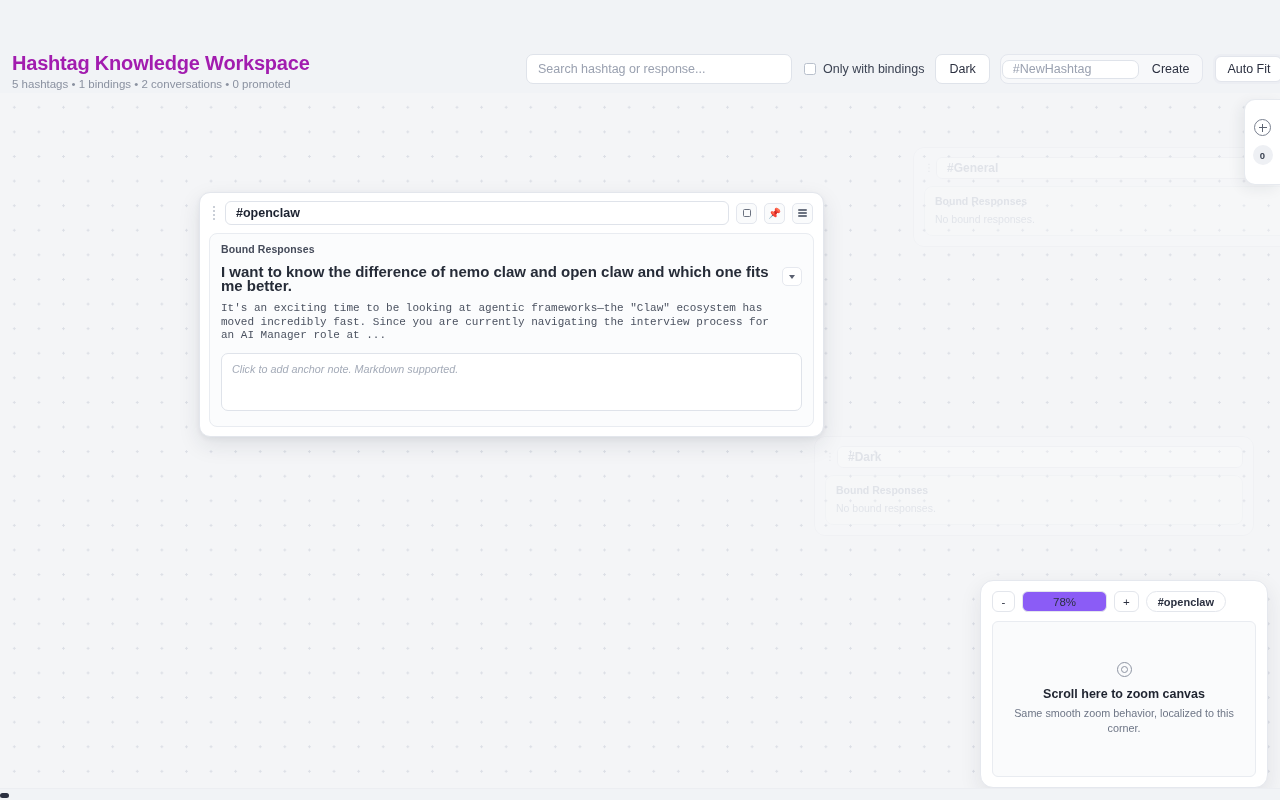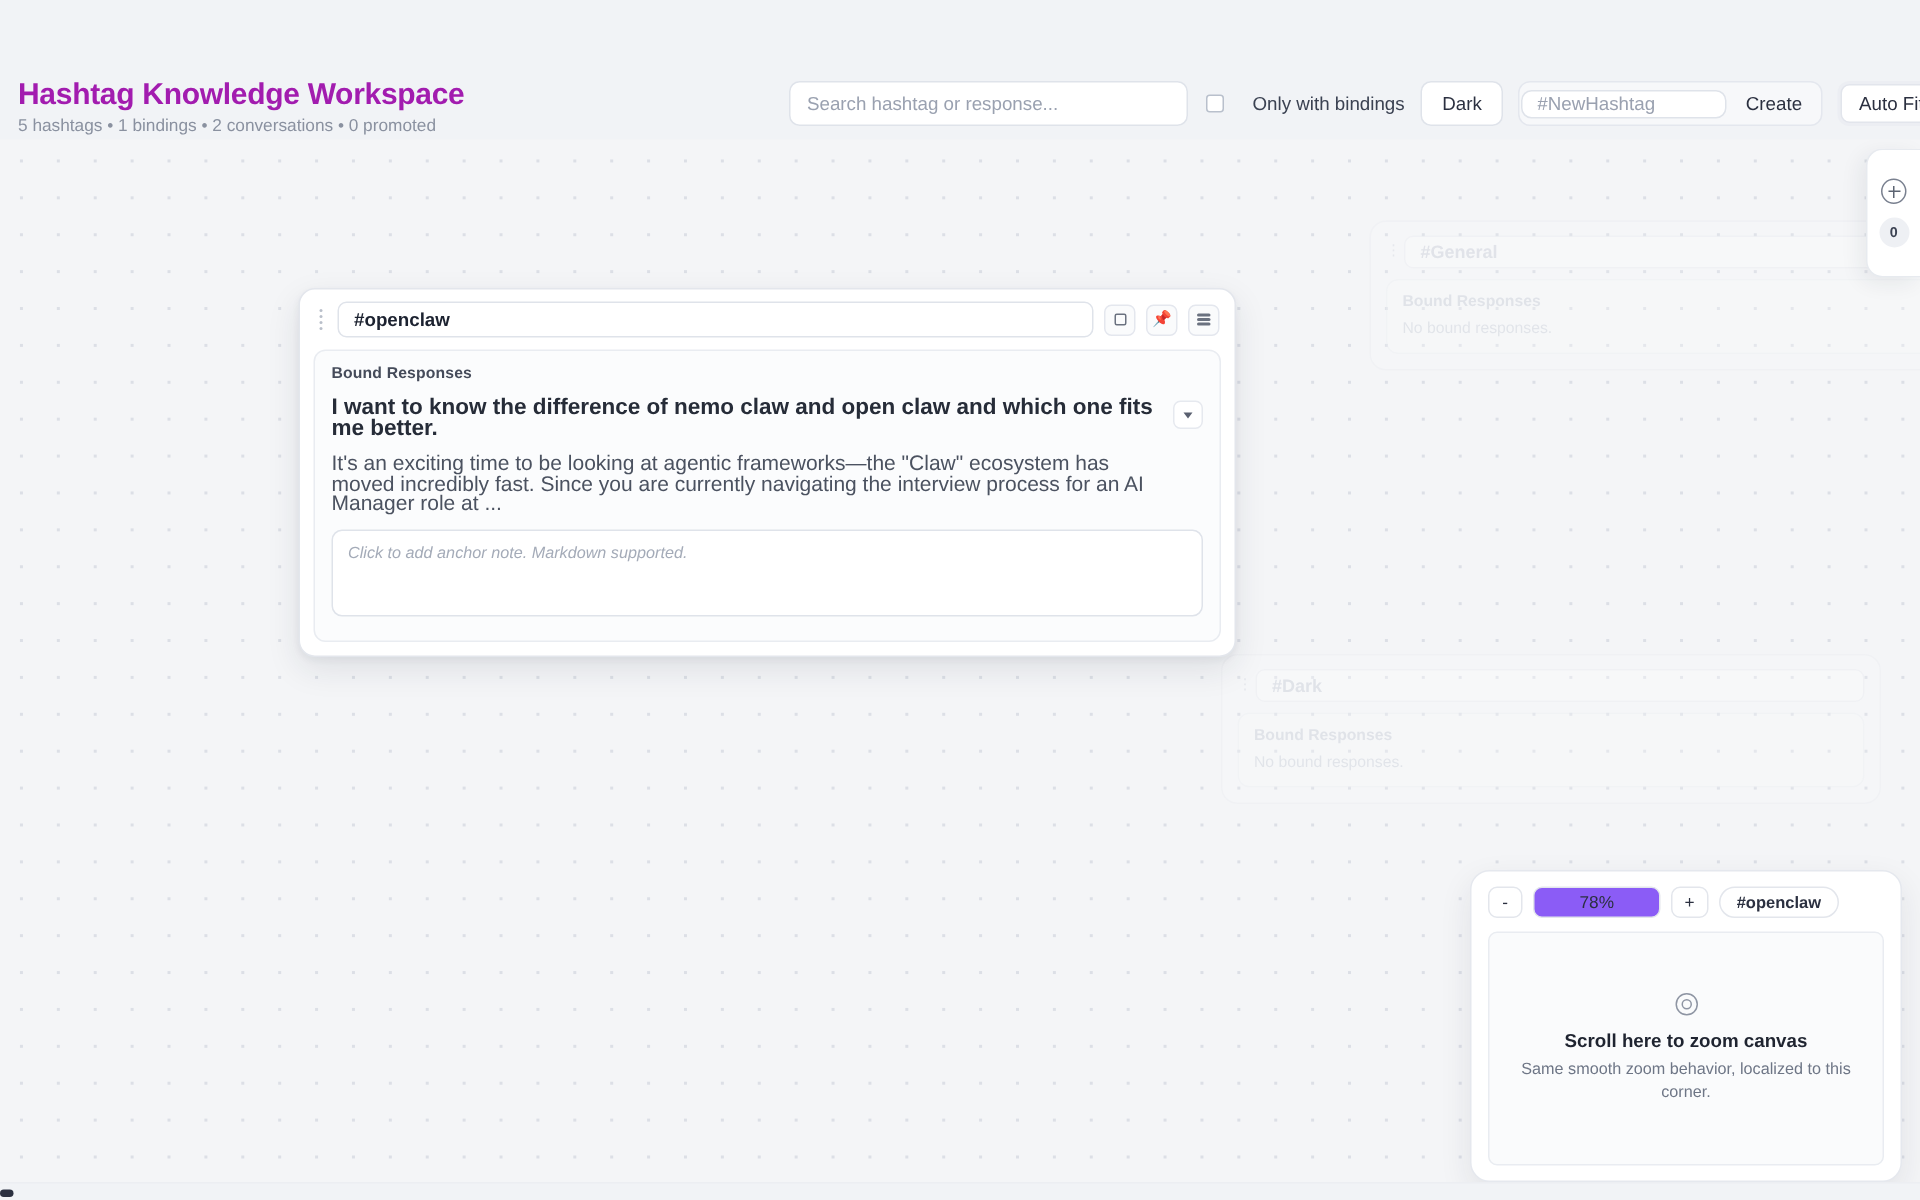--- a/index.html
+++ b/index.html
@@ -43,21 +43,21 @@
     border: 1px solid #dfe3ea; border-radius: 7px;
     background: #ffffff;
     font-size: 12.5px; font-family: "Liberation Sans", sans-serif;
     color: #2b3040;
     padding: 0 11px;
     outline: none;
   }
   .search-input::placeholder { color: #9aa1b0; }
 
   .bindings-filter {
-    display: flex; align-items: center; gap: 19px;
+    display: flex; align-items: center; gap: 7px;
     margin-left: 12px; height: 30px;
   }
   .checkbox {
     width: 12px; height: 12px;
     border: 1.4px solid #b9c0cc; border-radius: 2.5px;
     background: #fff; flex: none;
     cursor: pointer;
   }
   .bindings-label {
     font-size: 12.5px; color: #3b4252; white-space: nowrap;
@@ -229,22 +229,23 @@
   .resp-row {
     display: flex; align-items: flex-start; gap: 8px;
     margin-top: 10px;
   }
   .resp-texts { flex: 1; min-width: 0; }
   .resp-question {
     font-size: 15px; font-weight: bold; color: #262c38;
     line-height: 14px;
   }
   .resp-answer {
-    font-size: 14px; color: #4b5260; line-height: 13.5px;
+    font-size: 11px; color: #4b5260; line-height: 13.5px;
     margin-top: 9px;
+    font-family: Liberation Mono, monospace;
   }
   .chev-btn {
     width: 20px; height: 19px; flex: none;
     margin-top: 2px;
     display: flex; align-items: center; justify-content: center;
     border: 1px solid #e6e9ef; border-radius: 5px;
     background: #fff; cursor: pointer;
   }
   .chev-glyph {
     width: 0; height: 0;

